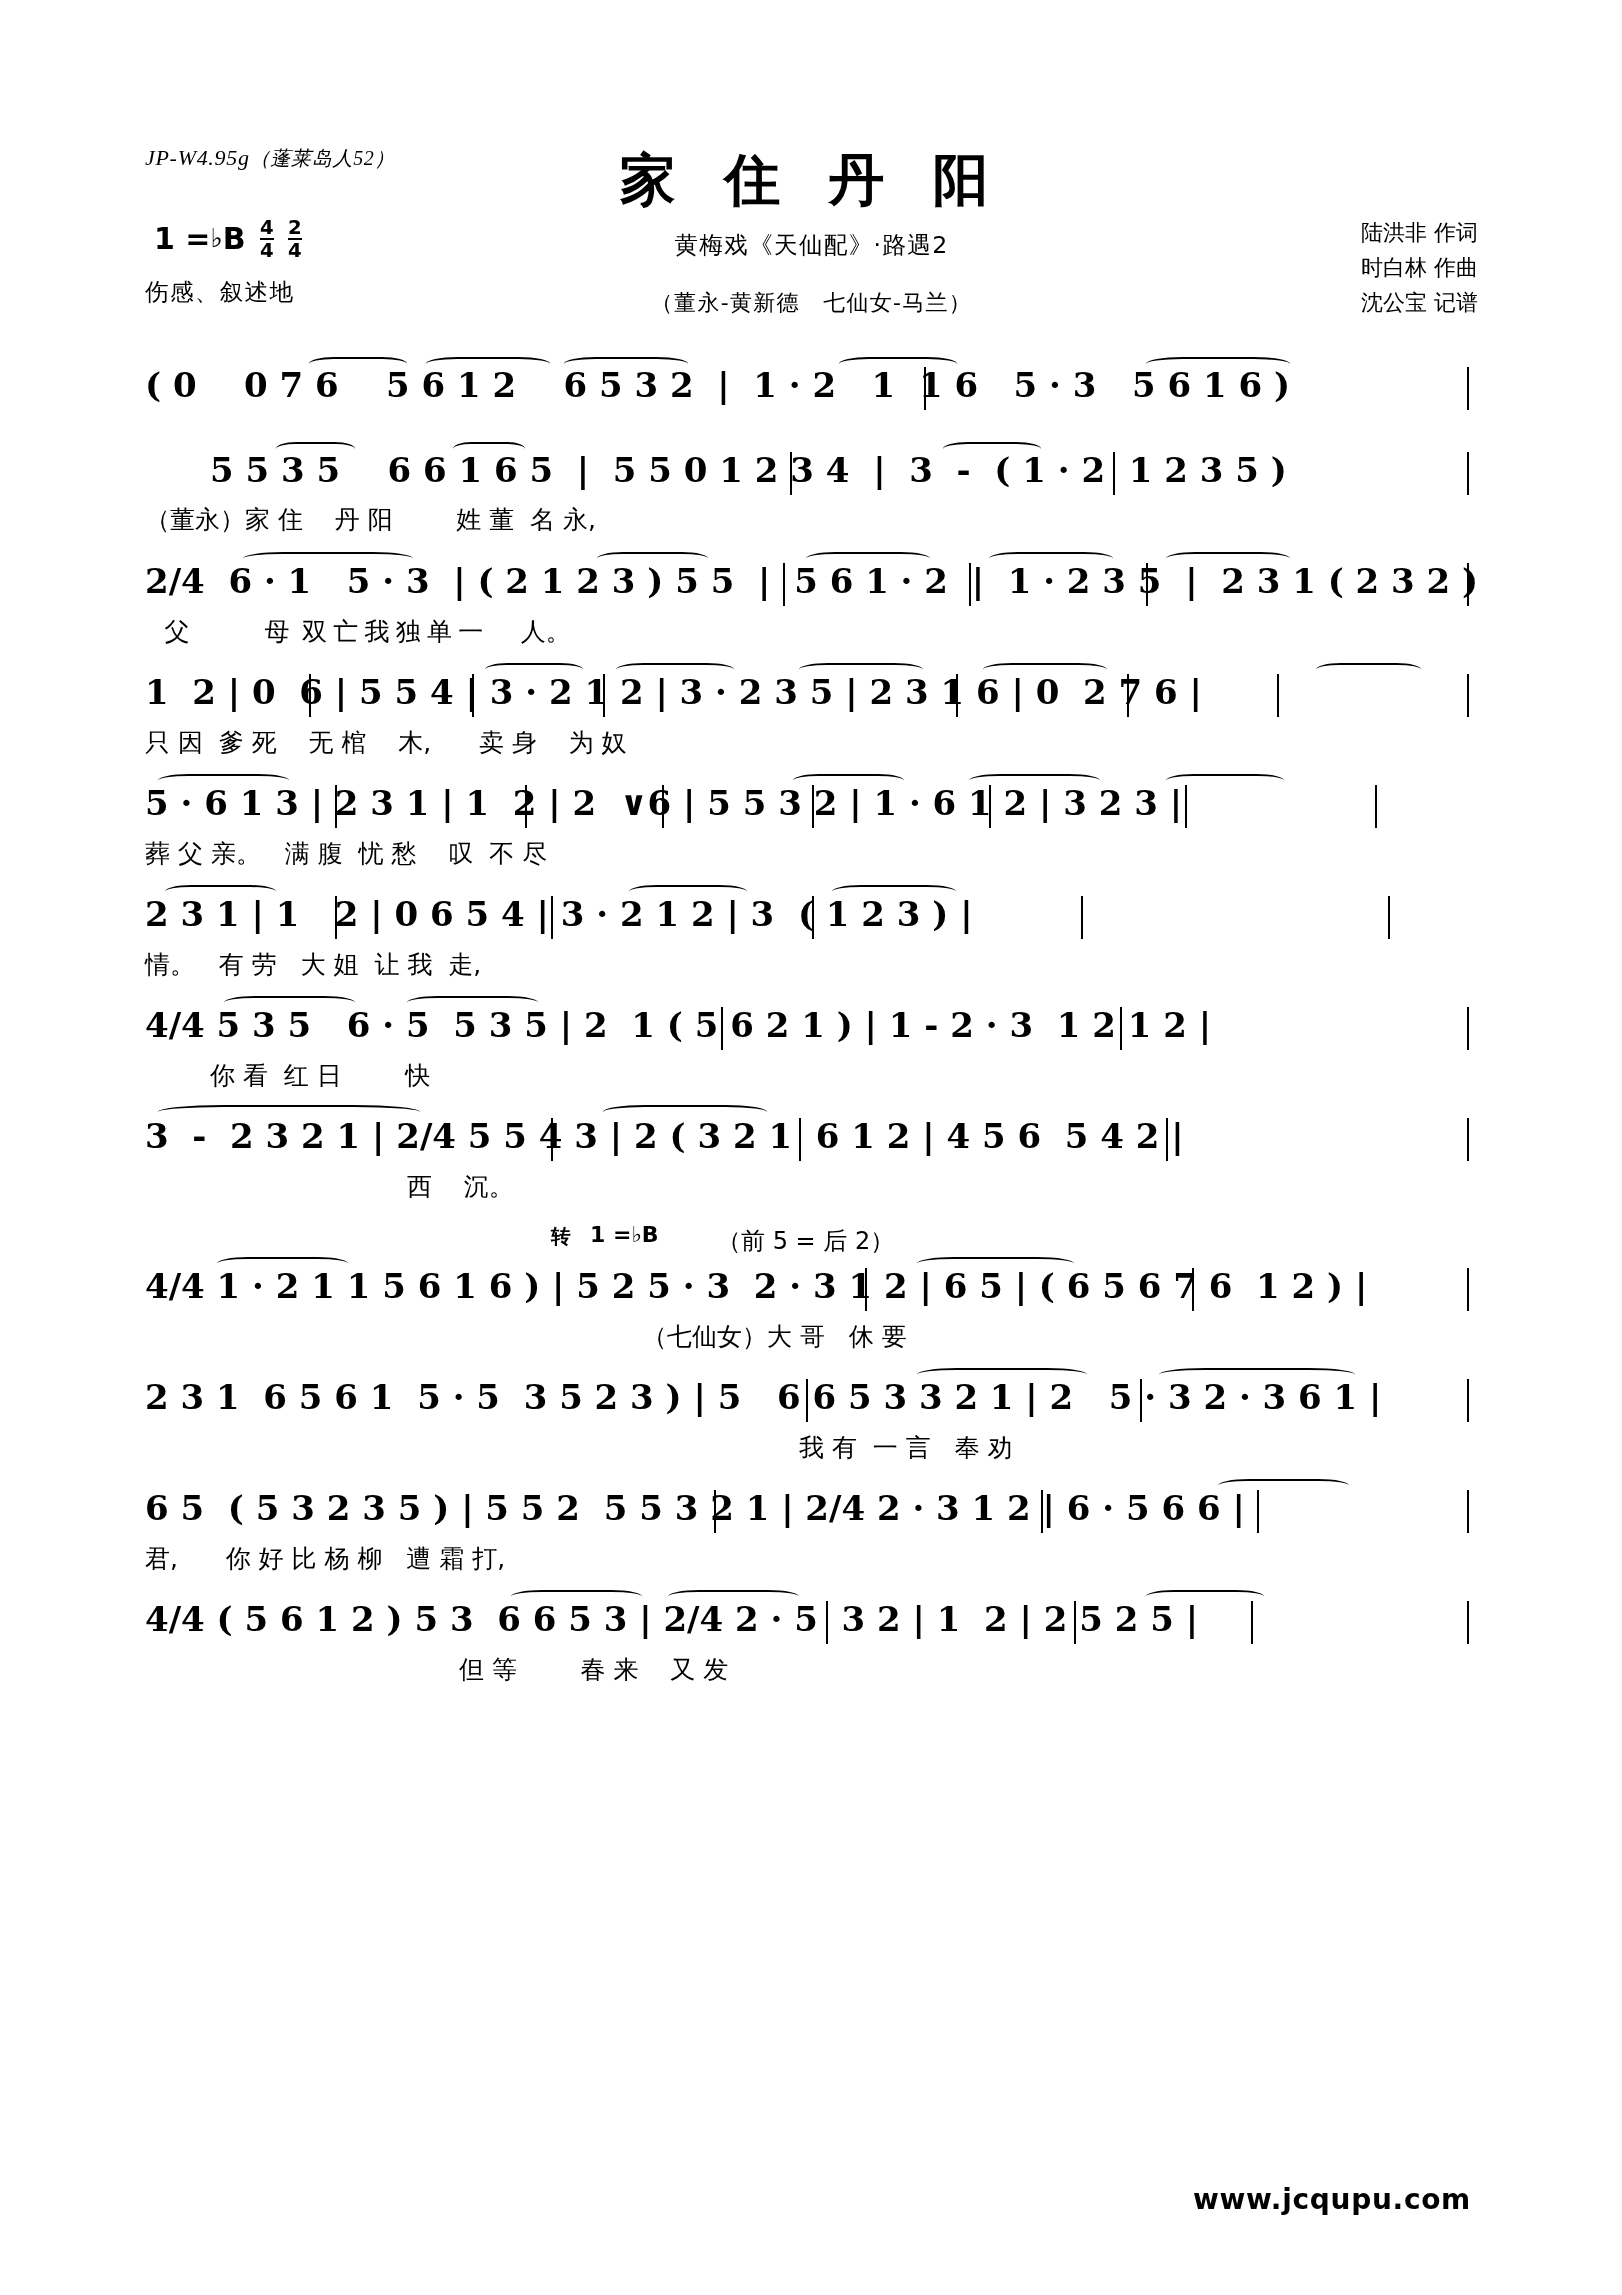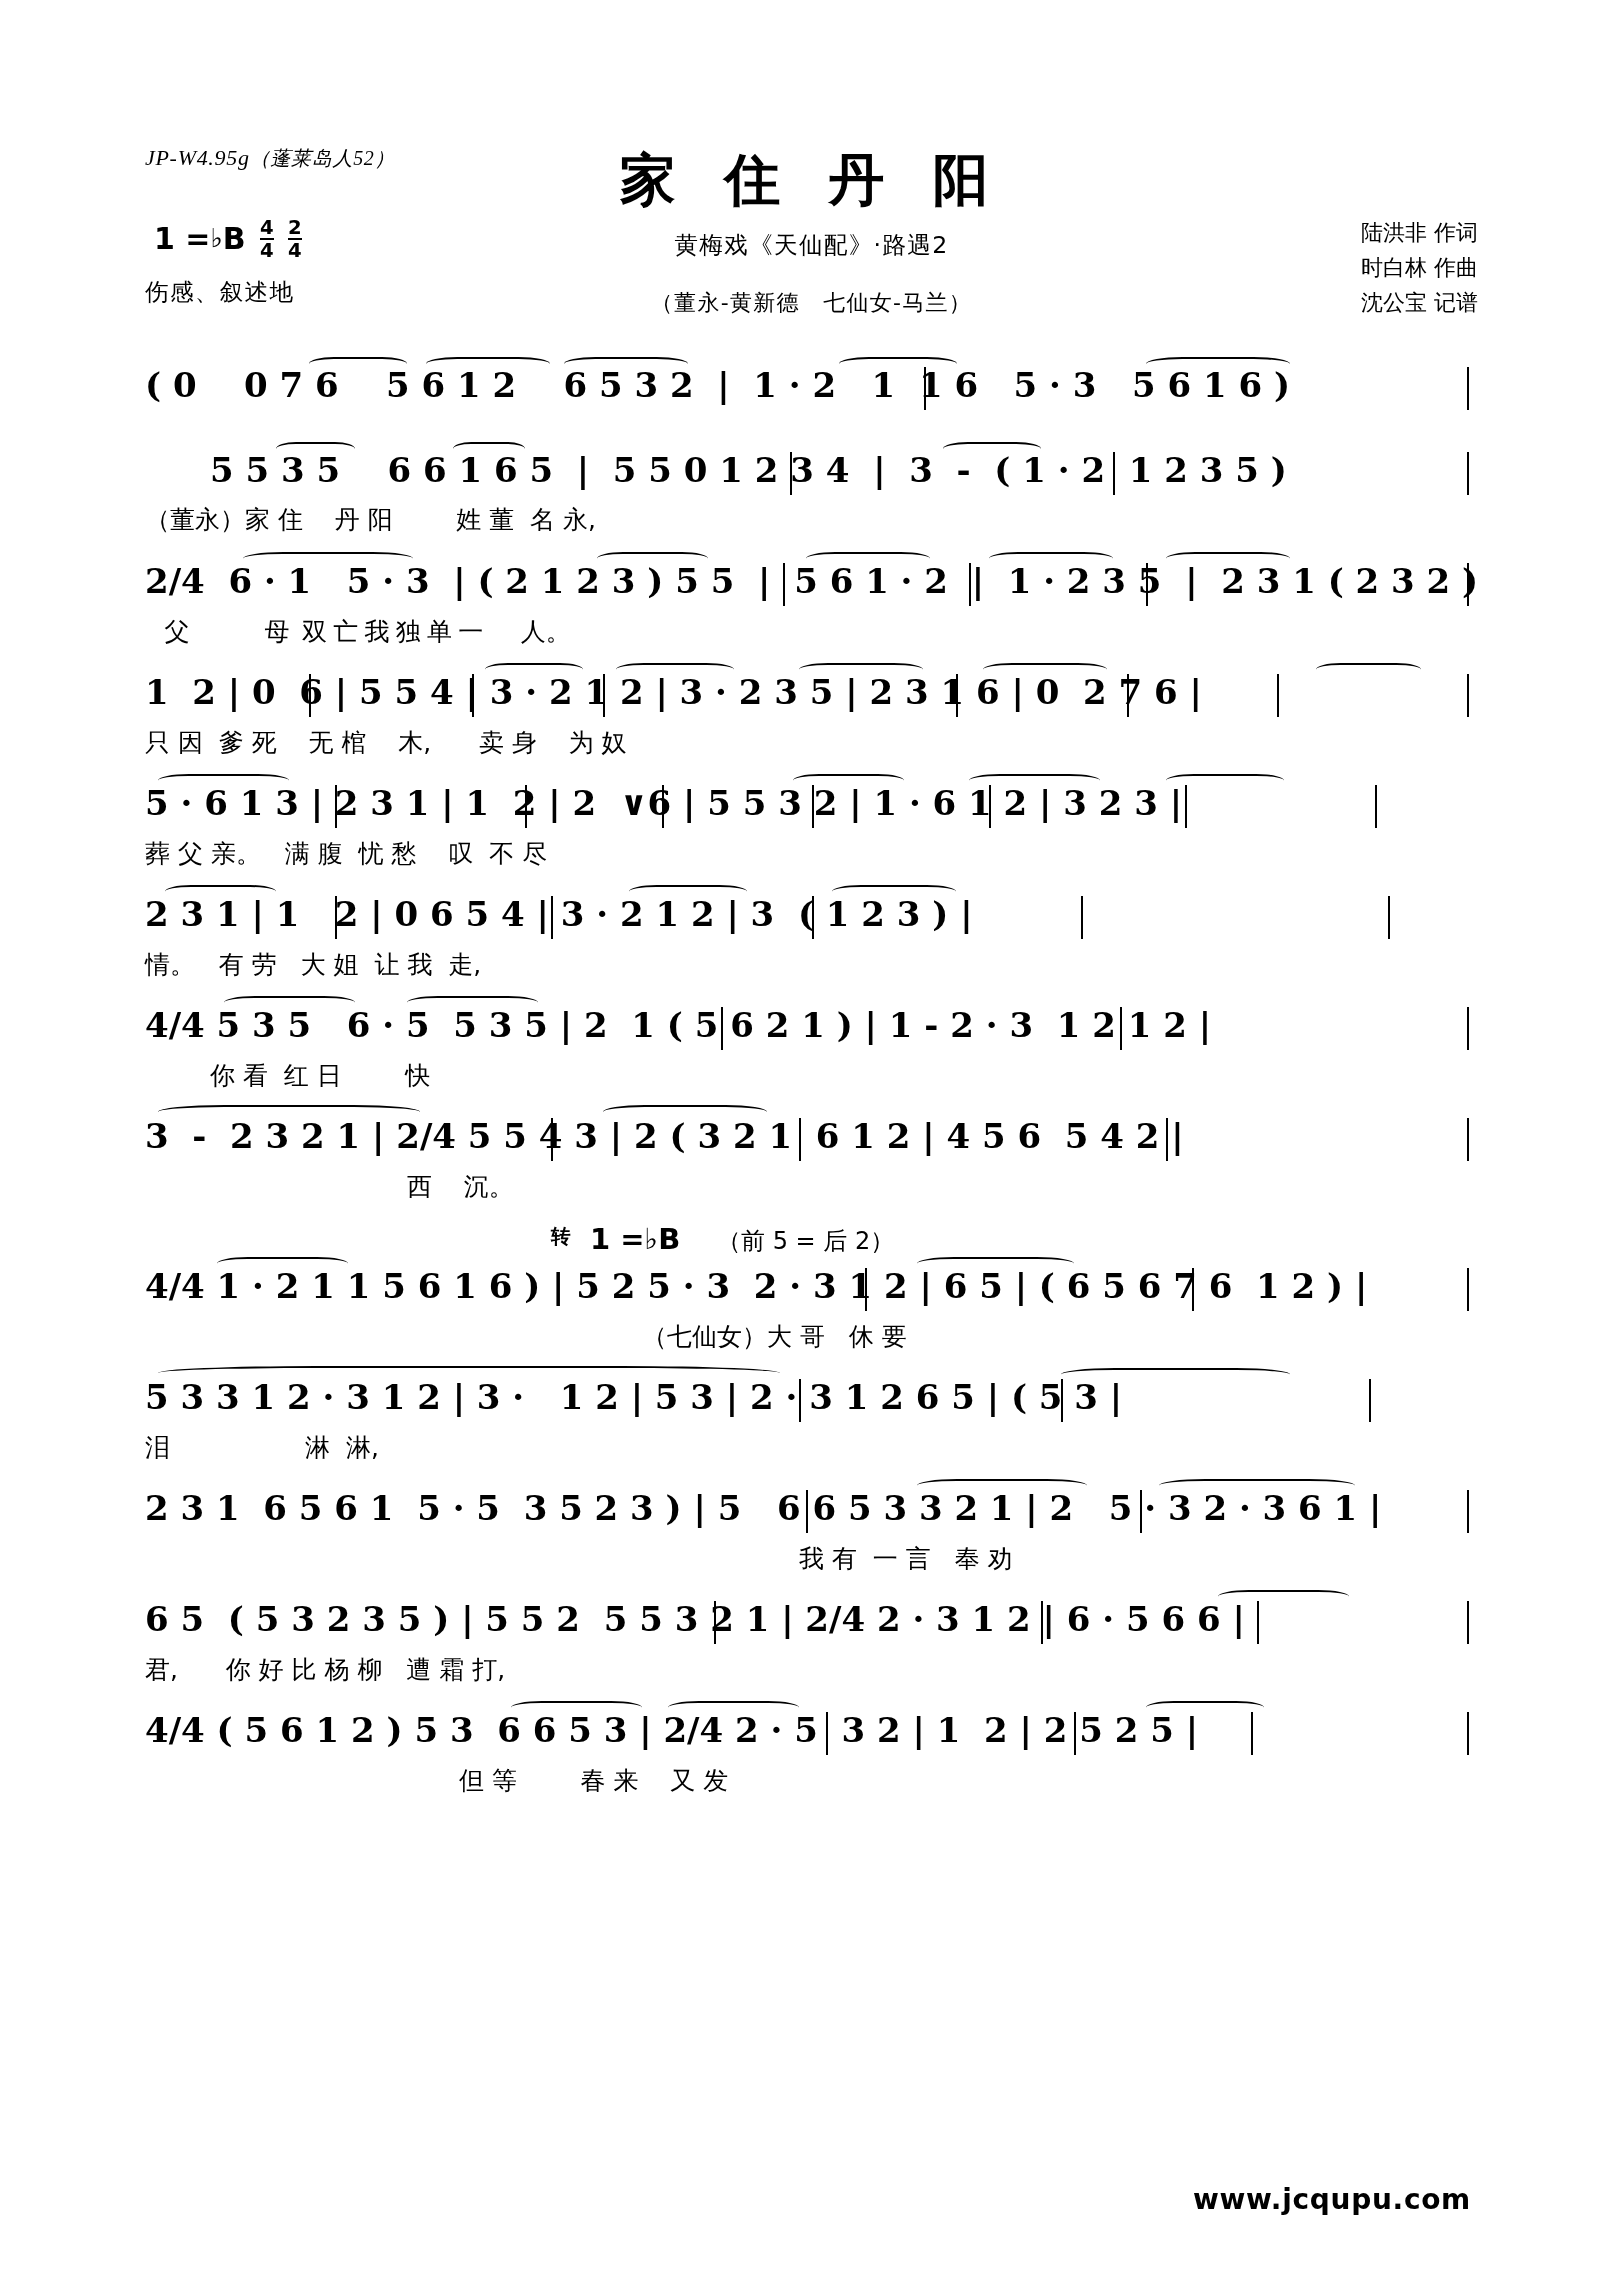--- a/index.html
+++ b/index.html
@@ -169,45 +169,36 @@
       <div class="slur" style="left:13px;top:-11.8px;width:262px;"></div>
       <div class="slur" style="left:458px;top:-11.8px;width:164px;"></div>
       <div class="bar" style="left:406px;top:1.3px;height:43px;"></div>
       <div class="bar" style="left:654px;top:1.3px;height:43px;"></div>
       <div class="bar" style="left:1021px;top:1.3px;height:43px;"></div>
       <div class="bar" style="left:1322px;top:1.3px;height:43px;"></div>
     </div>
 
     <div class="rowwrap" style="height:39px;">
       <div style="position:absolute;left:406px;top:-5.2px;font-family:'DejaVu Sans',sans-serif;font-size:19.6px;font-weight:bold;">转</div>
-      <div style="position:absolute;left:445px;top:-6.5px;font-family:'DejaVu Sans',sans-serif;font-size:29px;font-weight:bold;">
+      <div style="position:absolute;left:445px;top:-6.5px;font-family:'DejaVu Sans',sans-serif;font-size:22px;font-weight:bold;">
         <span>1 =</span><span>♭</span><span>B</span>
       </div>
       <div style="position:absolute;left:556px;top:-2.6px;font-family:'DejaVu Sans',sans-serif;font-size:24px;margin-left:16px;">（前 5 = 后 2）</div>
     </div>
 
     <div class="rowwrap" style="height:111px;">
       <div class="notes" style="position:absolute;left:0;top:0;">4/4 1 · 2 1 1 5 6 1 6 ) | 5 2 5 · 3  2 · 3 1 2 | 6 5 | ( 6 5 6 7 6  1 2 ) |</div>
       <div class="lyric" style="position:absolute;left:497px;top:55px;">（七仙女）大 哥   休 要</div>
       <div class="slur" style="left:72px;top:-10.5px;width:131px;"></div>
       <div class="slur" style="left:772px;top:-10.5px;width:157px;"></div>
       <div class="bar" style="left:720px;top:1.3px;height:43px;"></div>
       <div class="bar" style="left:1047px;top:1.3px;height:43px;"></div>
       <div class="bar" style="left:1322px;top:1.3px;height:43px;"></div>
     </div>
 
-    <div class="rowwrap" style="height:111px;">
-      <div class="notes" style="position:absolute;left:0;top:0;">5 3 3 1 2 · 3 1 2 | 3 ·   1 2 | 5 3 | 2 · 3 1 2 6 5 | ( 5 3 |</div>
-      <div class="lyric" style="position:absolute;left:0;top:55px;">泪                 淋  淋,</div>
-      <div class="slur" style="left:13px;top:-11.8px;width:622px;"></div>
-      <div class="slur" style="left:916px;top:-10.5px;width:229px;"></div>
-      <div class="bar" style="left:654px;top:1.3px;height:43px;"></div>
-      <div class="bar" style="left:916px;top:1.3px;height:43px;"></div>
-      <div class="bar" style="left:1224px;top:1.3px;height:43px;"></div>
-    </div>
 
     <div class="rowwrap" style="height:111px;">
       <div class="notes" style="position:absolute;left:0;top:0;">2 3 1  6 5 6 1  5 · 5  3 5 2 3 ) | 5   6 6 5 3 3 2 1 | 2   5 · 3 2 · 3 6 1 |</div>
       <div class="lyric" style="position:absolute;left:654px;top:55px;">我 有  一 言   奉 劝</div>
       <div class="slur" style="left:772px;top:-10.5px;width:170px;"></div>
       <div class="slur" style="left:1014px;top:-10.5px;width:196px;"></div>
       <div class="bar" style="left:661px;top:1.3px;height:43px;"></div>
       <div class="bar" style="left:995px;top:1.3px;height:43px;"></div>
       <div class="bar" style="left:1322px;top:1.3px;height:43px;"></div>
     </div>

